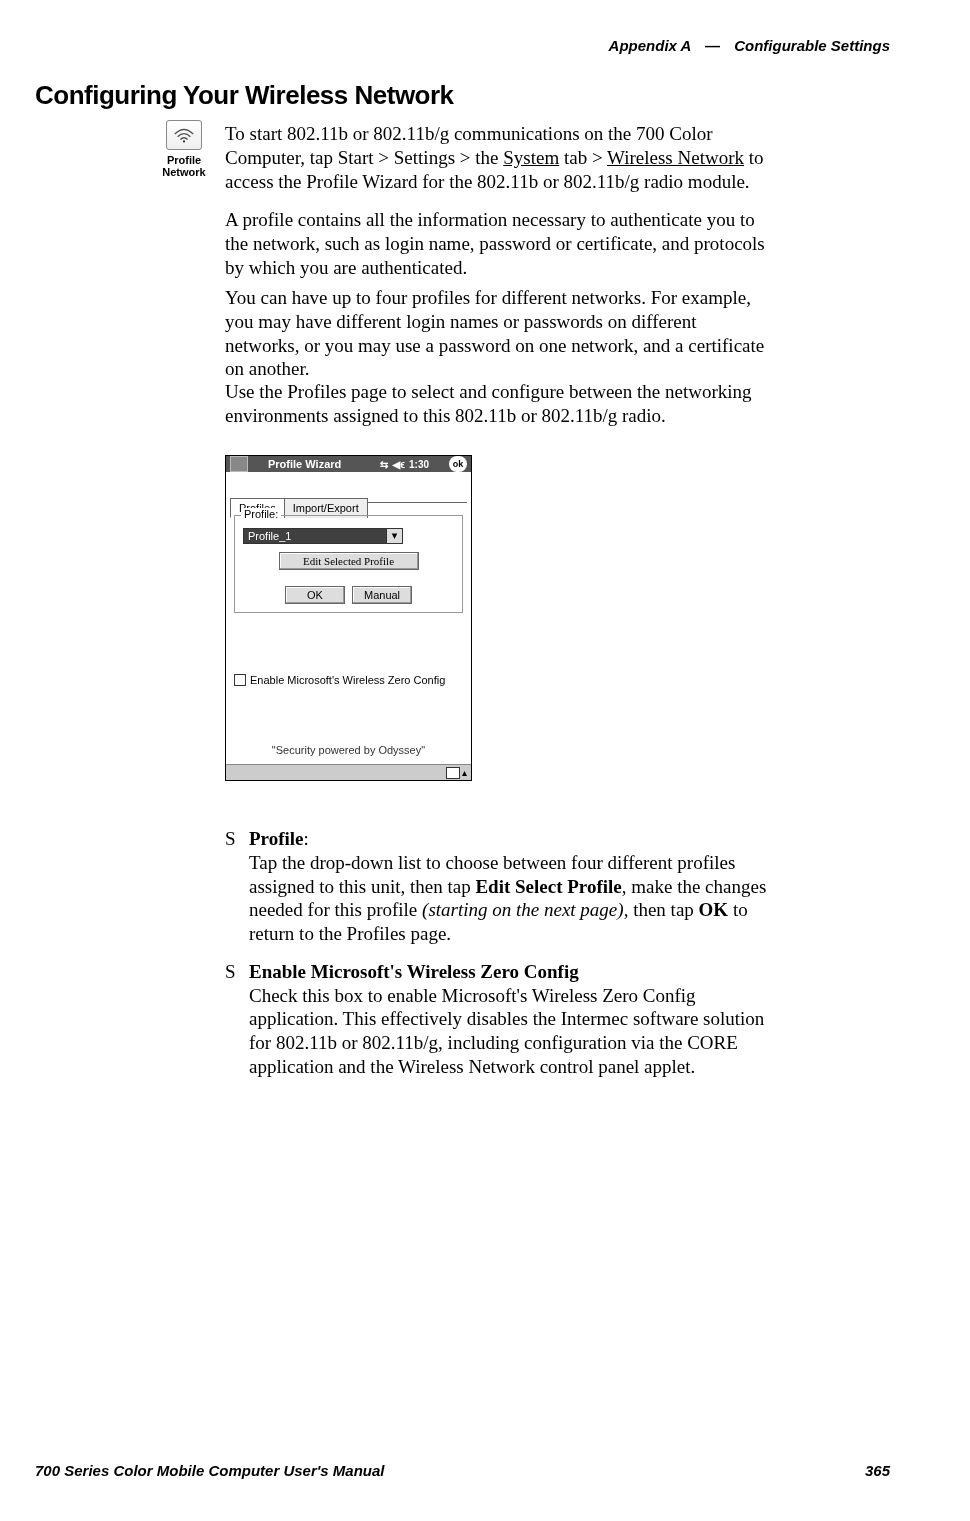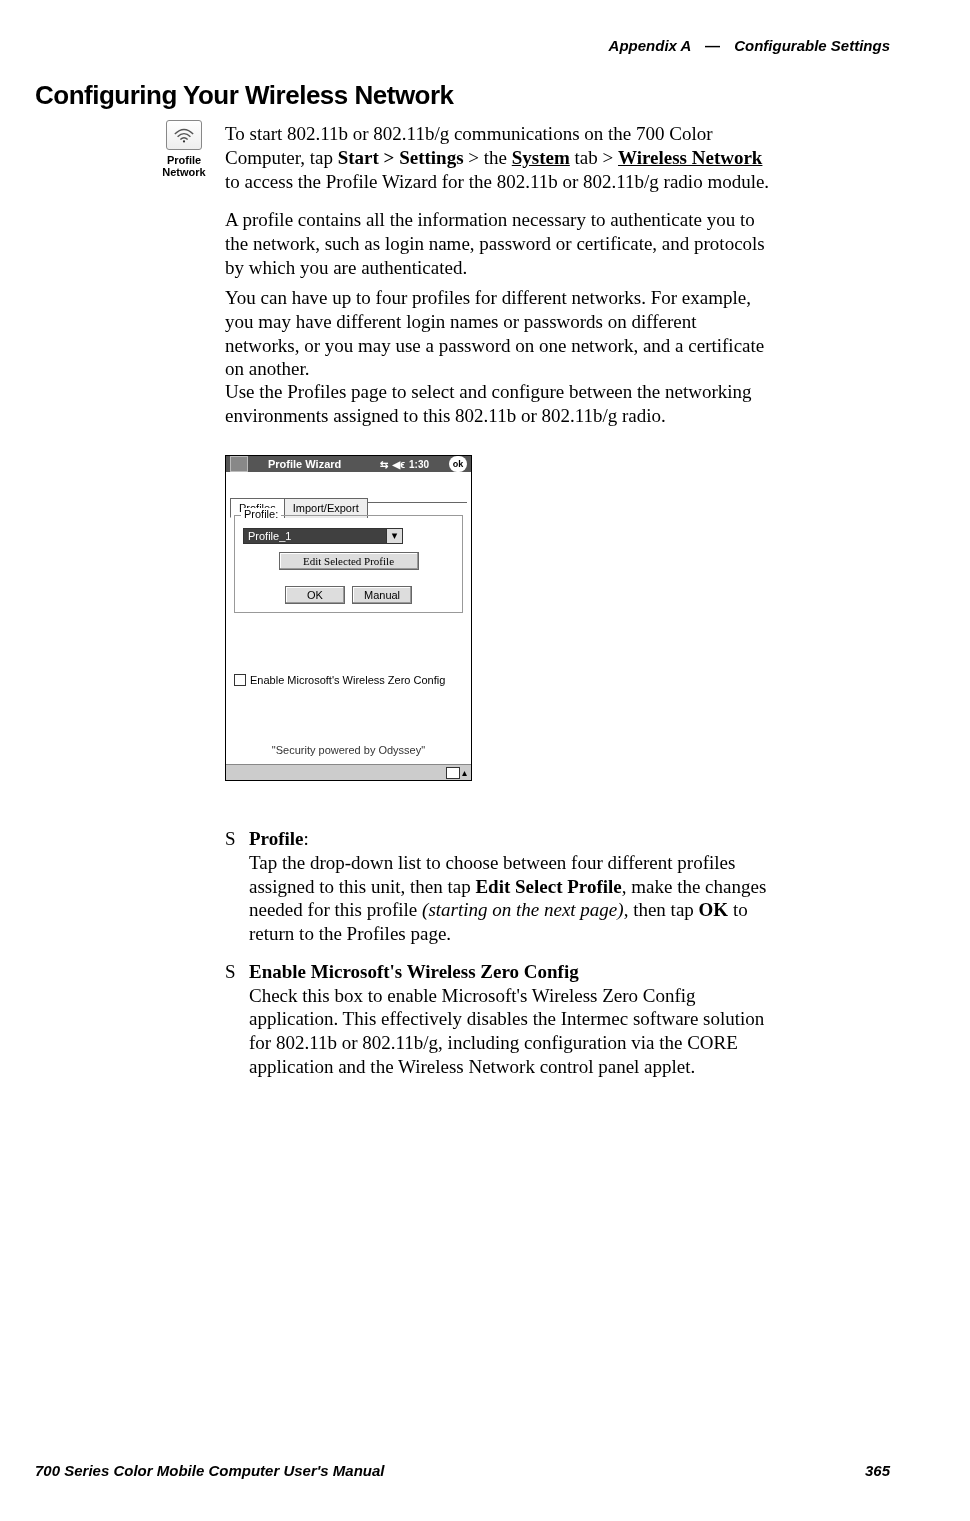--- a/index.html
+++ b/index.html
@@ -58,21 +58,21 @@
       position: absolute;
       left: 225px;
       width: 545px;
       font-size: 19px;
       line-height: 1.25;
     }
     .p1 { top: 122px; }
     .p2 { top: 208px; }
     .p3 { top: 286px; }
     .p4 { top: 380px; }
-    .body-text .bold { font-weight: bold; }
+    .body-text .bold { font-weight: normal; }
     .body-text .underline { text-decoration: underline; }
 
     
     .pda-screen {
       position: absolute;
       top: 455px;
       left: 225px;
       width: 247px;
       height: 326px;
       border: 1px solid #000;

